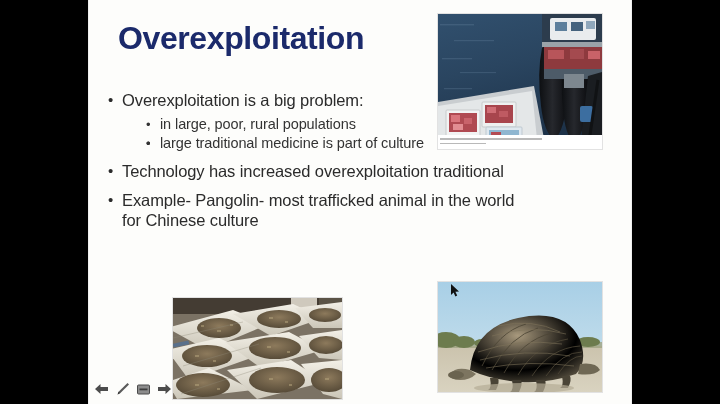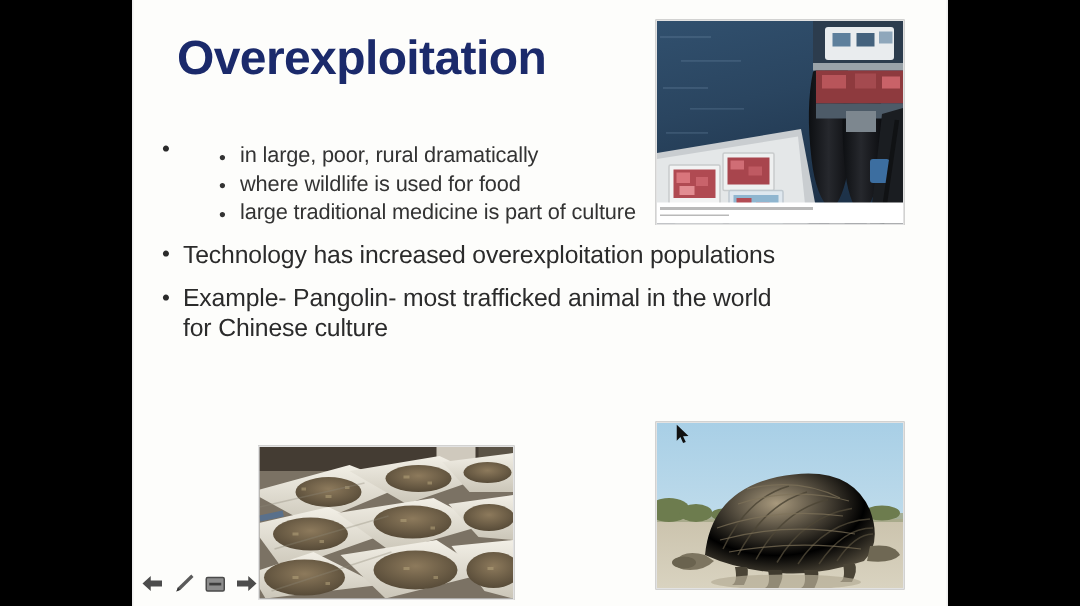--- a/index.html
+++ b/index.html
@@ -106,44 +106,44 @@
 
   <div id="slide">
     <div class="frame"></div>
 
     <div class="slide-title">Overexploitation</div>
 
     <div class="body">
 
       <div class="b1">
         <span class="bullet">•</span>
+        <span>Overexploitation is a big problem:</span>
       </div>
 
       <div class="gap-sm"></div>
 
       <div class="b2">
         <span class="bullet">•</span>
-        <span>in large, poor, rural dramatically</span>
+        <span>in large, poor, rural populations</span>
       </div>
 
       <div class="b2">
         <span class="bullet">•</span>
-        <span>where wildlife is used for food</span>
       </div>
 
       <div class="b2">
         <span class="bullet">•</span>
         <span>large traditional medicine is part of culture</span>
       </div>
 
       <div class="gap"></div>
 
       <div class="b1">
         <span class="bullet">•</span>
-        <span>Technology has increased overexploitation populations</span>
+        <span>Technology has increased overexploitation traditional</span>
       </div>
 
       <div class="gap"></div>
 
       <div class="b1">
         <span class="bullet">•</span>
         <span>Example- Pangolin- most trafficked animal in the world for Chinese culture</span>
       </div>
 
     </div>

